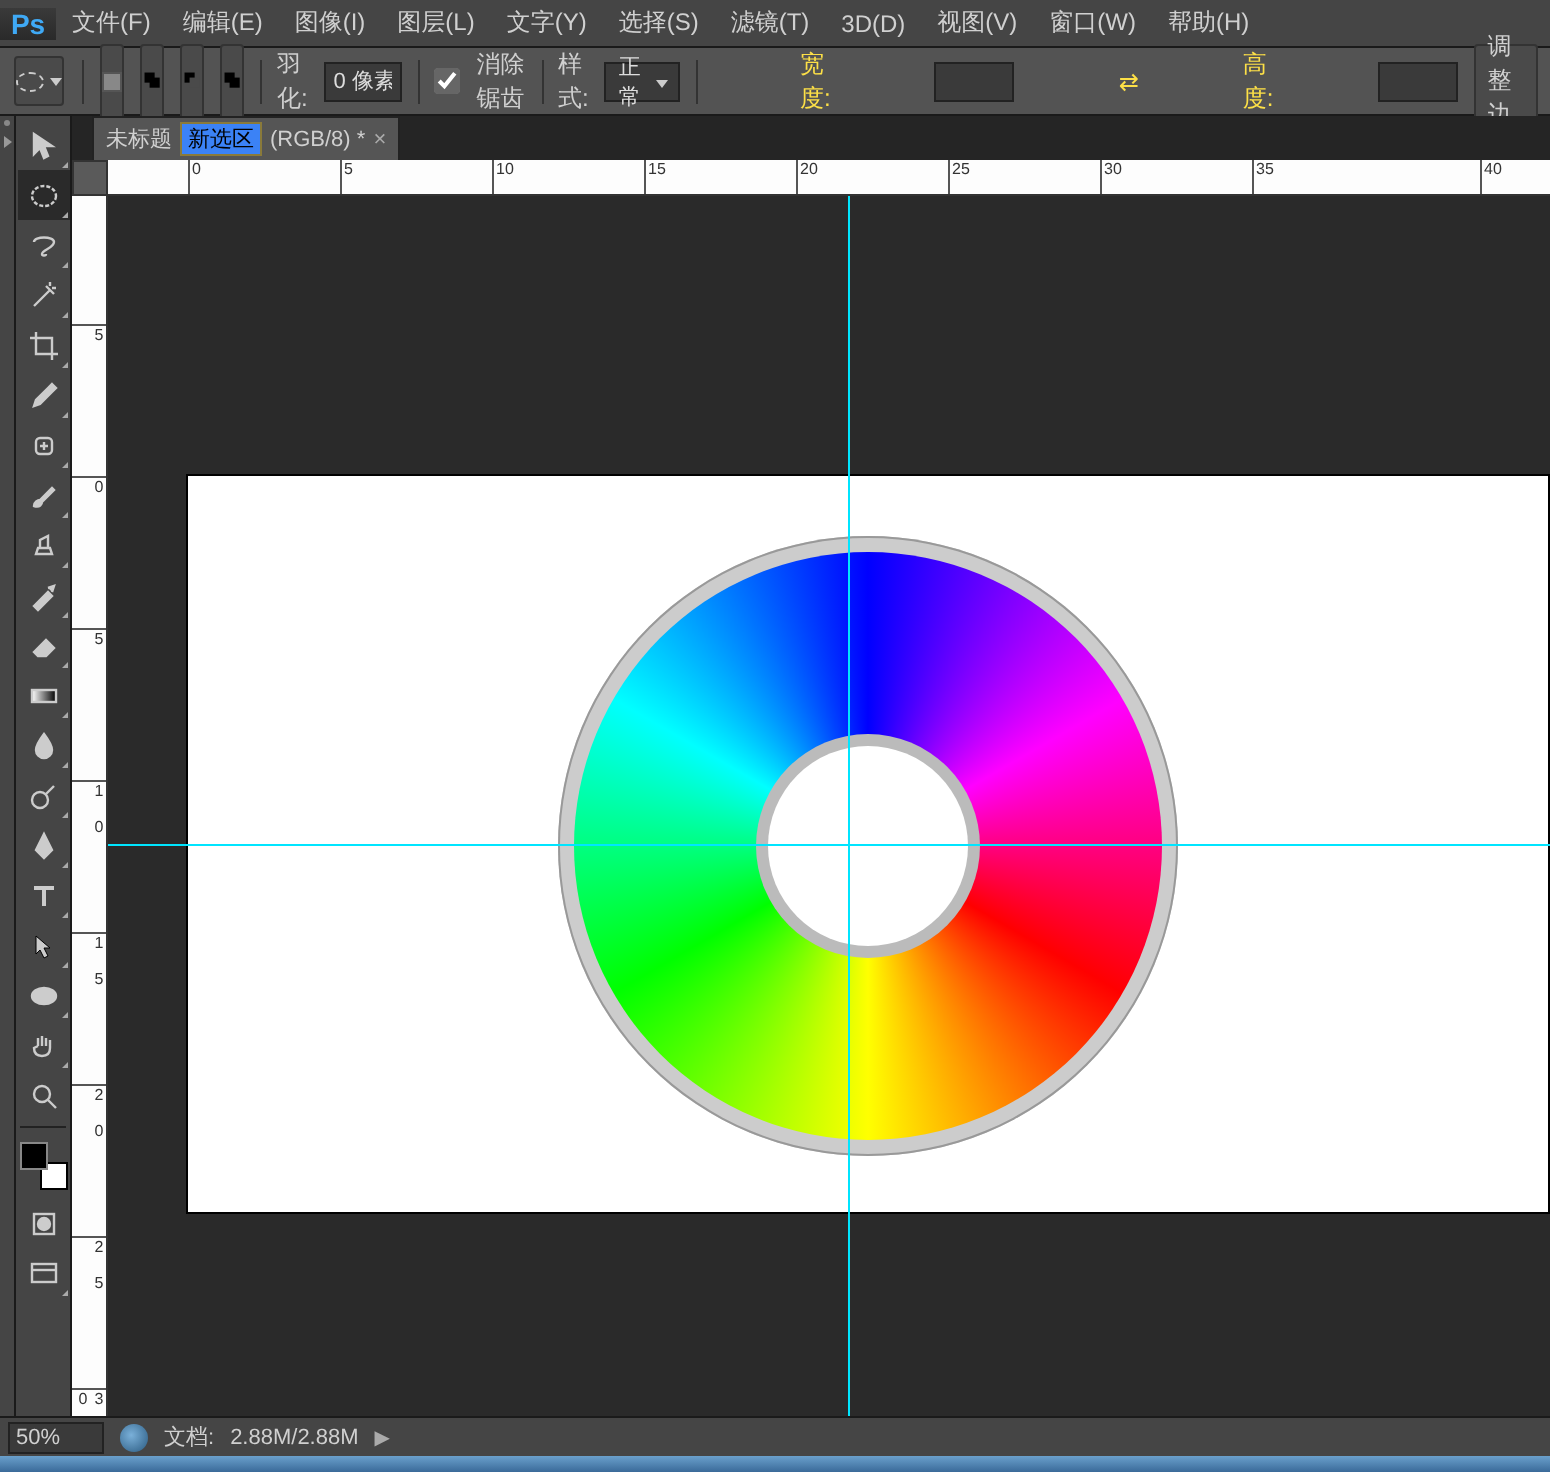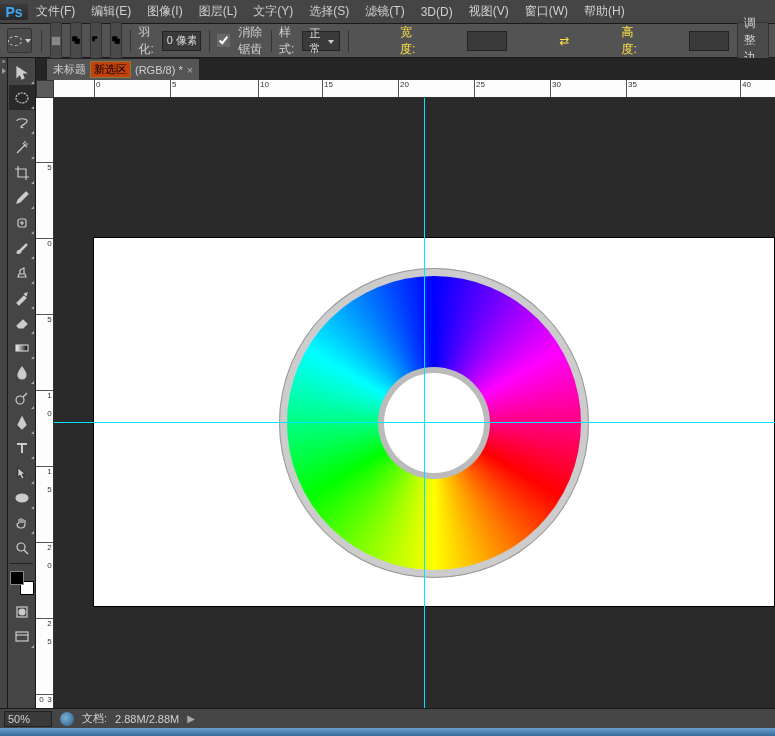--- a/index.html
+++ b/index.html
@@ -51,21 +51,21 @@
   .tool svg { width:16px; height:16px; stroke:#ccc; fill:none; stroke-width:1.2;}
   .swatch-pair { width:24px; height:24px; position:relative; margin:4px auto;}
   .swatch-pair .bg{ position:absolute; right:0;bottom:0;width:14px;height:14px;background:#fff;border:1px solid #000;}
   .swatch-pair .fg{ position:absolute; left:0;top:0;width:14px;height:14px;background:#000;border:1px solid #888;}
   
   
   .docarea { flex:1; background:var(--bg-darker); position:relative; display:flex; flex-direction:column;}
   .tabrow { height:22px; background:var(--bg-darker); display:flex; align-items:flex-start; gap:2px; padding-left:10px;}
   .doctab { padding:2px 6px; background:#4a4a4a; border:1px solid #222; border-bottom:none; font-size:11px; display:flex; align-items:center; gap:4px;}
   .doctab.active { background:#555;}
-  .doctab .tooltip-bg{ background:#c2410c;color:#000;padding:0 3px; border:1px solid #8a7a3a; font-size:11px;}
+  .doctab .tooltip-bg{ background:#3b82f6;color:#000;padding:0 3px; border:1px solid #8a7a3a; font-size:11px;}
   .doctab .close-x{ font-size:11px; color:#aaa;}
   
   .ruler-corner{ position:absolute; left:0; top:22px; width:18px;height:18px;background:#5a5a5a;border:1px solid #333;}
   .ruler-h{ position:absolute; left:18px; right:0; top:22px; height:18px; background:#fdfdfd; border-bottom:1px solid #333;}
   .ruler-v{ position:absolute; left:0; top:40px; bottom:0; width:18px; background:#fdfdfd; border-right:1px solid #333;}
   
   .canvas-wrap{ position:absolute; left:18px; top:40px; right:0; bottom:0; overflow:hidden; background:#2a2a2a;}
   .canvas { position:absolute; left:40px; top:140px; width:680px; height:368px; background:#fff; box-shadow:0 0 0 1px #000;}
   
   
@@ -327,21 +327,21 @@
         <span>未标题</span>
           <span class="tooltip-bg">新选区</span>
           <span>(RGB/8) *</span>
         <span class="close-x">×</span>
       </div>
     </div>
     <div class="ruler-corner"></div>
     <div class="ruler-h" id="ruler-h">
         <div class="tick-h" style="left: 40px;">0</div>
         <div class="tick-h" style="left: 116px;">5</div>
-        <div class="tick-h" style="left: 192px; margin-left: 12px;">10</div>
+        <div class="tick-h" style="left: 192px;">10</div>
         <div class="tick-h" style="left: 268px;">15</div>
         <div class="tick-h" style="left: 344px;">20</div>
         <div class="tick-h" style="left: 420px;">25</div>
         <div class="tick-h" style="left: 496px;">30</div>
         <div class="tick-h" style="left: 572px;">35</div>
         <div class="tick-h" style="left: 686px;">40</div>
       </div>
     <div class="ruler-v" id="ruler-v">
         <div class="tick-v" style="top: 64px;">5</div>
         <div class="tick-v" style="top: 140px;">0</div>

